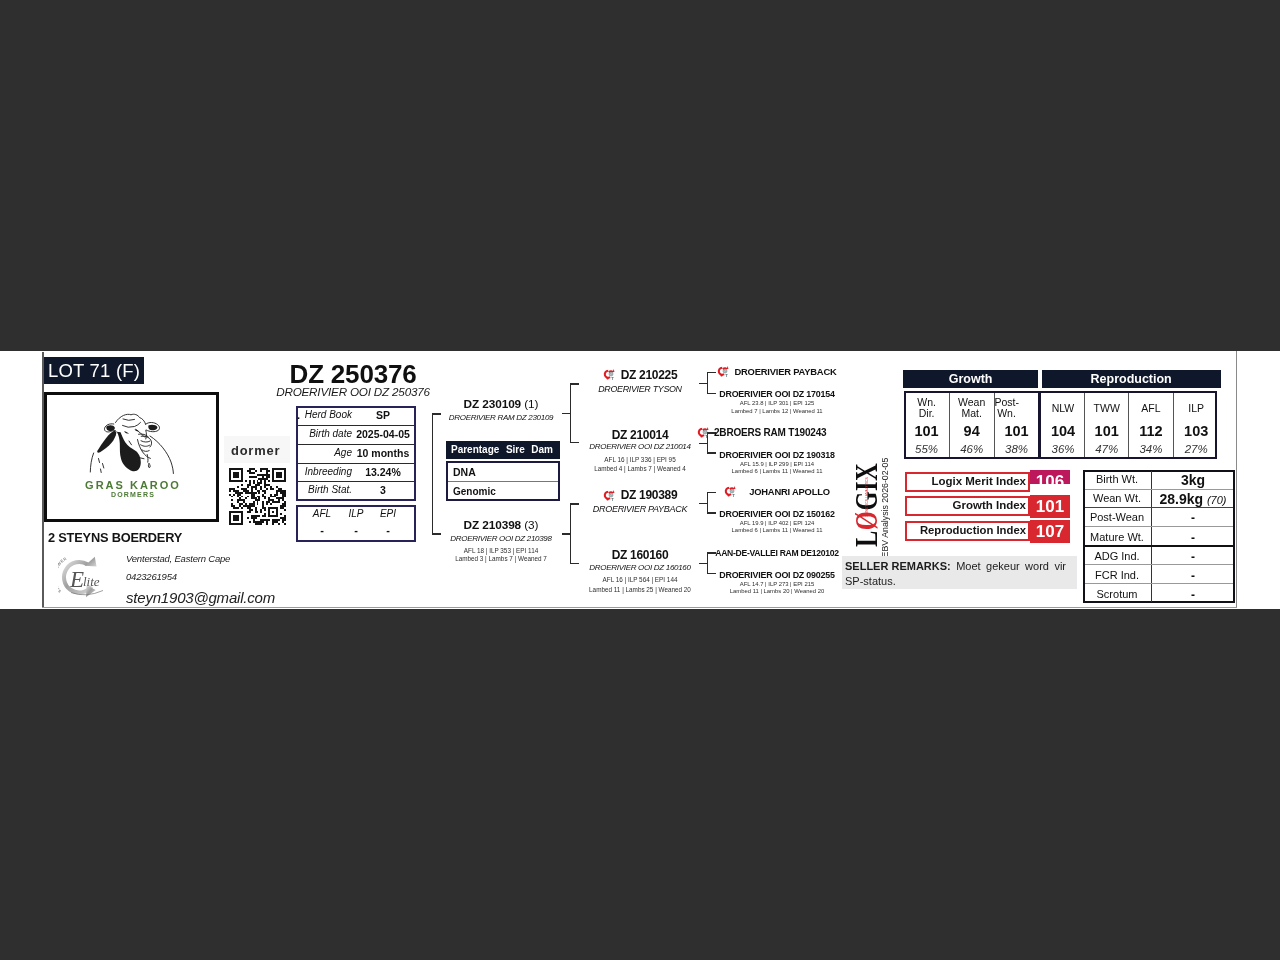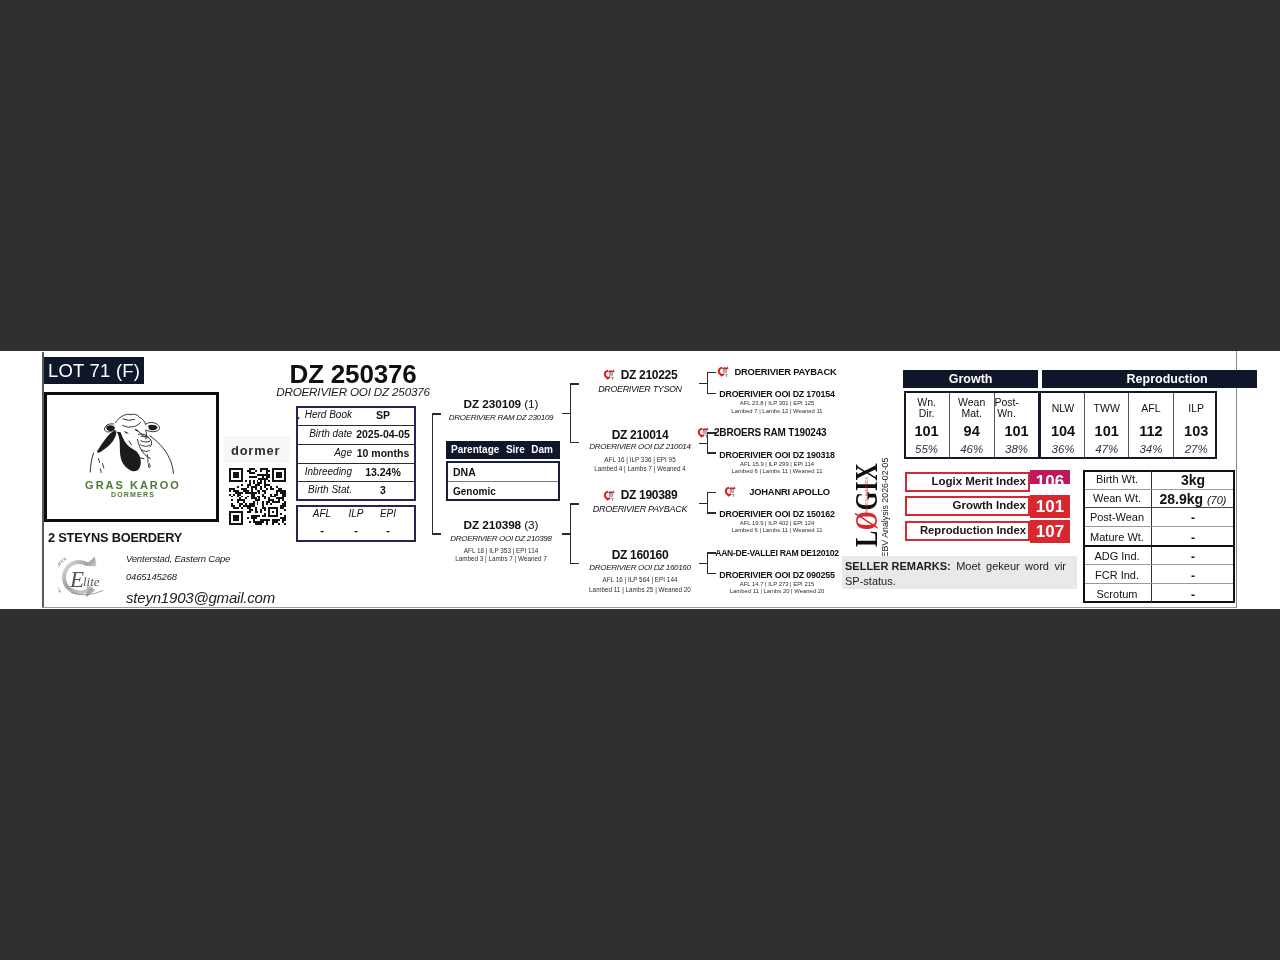--- a/index.html
+++ b/index.html
@@ -90,21 +90,21 @@
 <path d="M26.8 14.8 L36.8 5.8 L38.5 15.5 Z" fill="url(#sg)"></path>
 <path d="M28.6 34.2 L37.6 39 L28 46.2 Z" fill="url(#sg)"></path>
 <text font-size="4" fill="#8a8a8a" letter-spacing="0.5" font-weight="bold"><textPath href="#ep">SILVER-SILWER</textPath></text>
 <text x="12" y="36" font-family="Liberation Serif" font-style="italic" font-size="23" fill="#555">E</text>
 <text x="25" y="34.5" font-family="Liberation Serif" font-style="italic" font-size="13" fill="#555">lite</text>
 <path d="M13 41.5 Q28 47 45 39.5" fill="none" stroke="#777" stroke-width="0.7"></path>
 </svg>
 
 <div class="a i" style="left:126px;top:553px;font-size:9.5px;letter-spacing:-0.2px;color:#222;">Venterstad, Eastern Cape</div>
 
-<div class="a i" style="left:126px;top:571px;font-size:9.5px;letter-spacing:-0.2px;color:#222;">0465145268</div>
+<div class="a i" style="left:126px;top:571px;font-size:9.5px;letter-spacing:-0.2px;color:#222;">0423261954</div>
 
 <div class="a i" style="left:126px;top:588.5px;font-size:15px;letter-spacing:-0.2px;color:#222;">steyn1903@gmail.com</div>
 
 <div class="a c b" style="left:253px;top:359px;width:200px;font-size:26px;letter-spacing:-0.2px;color:#101010;">DZ 250376</div>
 
 <div class="a c i" style="left:233px;top:385px;width:240px;font-size:11.7px;letter-spacing:-0.2px;color:#1a1a1a;">DROERIVIER OOI DZ 250376</div>
 
 <div class="a" style="left:296px;top:406px;width:120px;height:95px;border:2px solid #272359;box-sizing:border-box;background:#fff;"></div>
 <div class="ln" style="left:298px;top:424.5px;width:116px;height:1px;"></div>
 <div class="ln" style="left:298px;top:443.5px;width:116px;height:1px;"></div>
@@ -276,21 +276,21 @@
 <div class="a c" style="left:697px;top:588px;width:160px;font-size:5.9px;color:#2e2e2e;">Lambed 11 | Lambs 20 | Weaned 20</div>
 
 <div class="a" style="left:825px;top:493px;width:82px;height:26px;transform:rotate(-90deg) scaleY(1.32);text-align:center;font-family:'Liberation Serif',serif;font-weight:bold;font-size:24.5px;line-height:26px;letter-spacing:0.5px;color:#0e0e0e;">L<span style="color:#d7282f;">Ø</span>GIX</div>
 
 <div class="a" style="left:845px;top:494px;width:46px;height:6px;transform:rotate(-90deg);font-size:3.5px;color:#d7282f;text-align:center;white-space:nowrap;">GENETICS | ANALYTICS</div>
 
 <div class="a" style="left:819px;top:501px;width:134px;height:13px;transform:rotate(-90deg);font-size:8.8px;color:#1a1a1a;text-align:center;white-space:nowrap;">EBV Analysis 2026-02-05</div>
 
 <div class="a nv w b c" style="left:902.9px;top:369.7px;width:135.5px;height:18.3px;font-size:12.5px;line-height:18.3px;">Growth</div>
 
-<div class="a nv w b c" style="left:1041.5px;top:369.7px;width:179.3px;height:18.3px;font-size:12.5px;line-height:18.3px;padding-left:36px;">Reproduction</div>
+<div class="a nv w b c" style="left:1041.5px;top:369.7px;width:179.3px;height:18.3px;font-size:12.5px;line-height:18.3px;">Reproduction</div>
 
 <div class="a" style="left:903.6px;top:390.6px;width:313.3px;height:68.6px;border:2.2px solid #16142e;box-sizing:border-box;"></div>
 <div class="ln" style="left:948.7px;top:393px;width:1px;height:64px;background:#555;"></div>
 <div class="ln" style="left:993.5px;top:393px;width:1px;height:64px;background:#555;"></div>
 <div class="ln" style="left:1038.4px;top:390.6px;width:2.6px;height:68.6px;background:#16142e;"></div>
 <div class="ln" style="left:1084.2px;top:393px;width:1px;height:64px;background:#555;"></div>
 <div class="ln" style="left:1127.9px;top:393px;width:1px;height:64px;background:#555;"></div>
 <div class="ln" style="left:1173.2px;top:393px;width:1px;height:64px;background:#555;"></div>
 
 <div class="a c" style="left:904.6px;top:396.5px;width:44px;font-size:10.5px;line-height:11.5px;">Wn.<br>Dir.</div>

